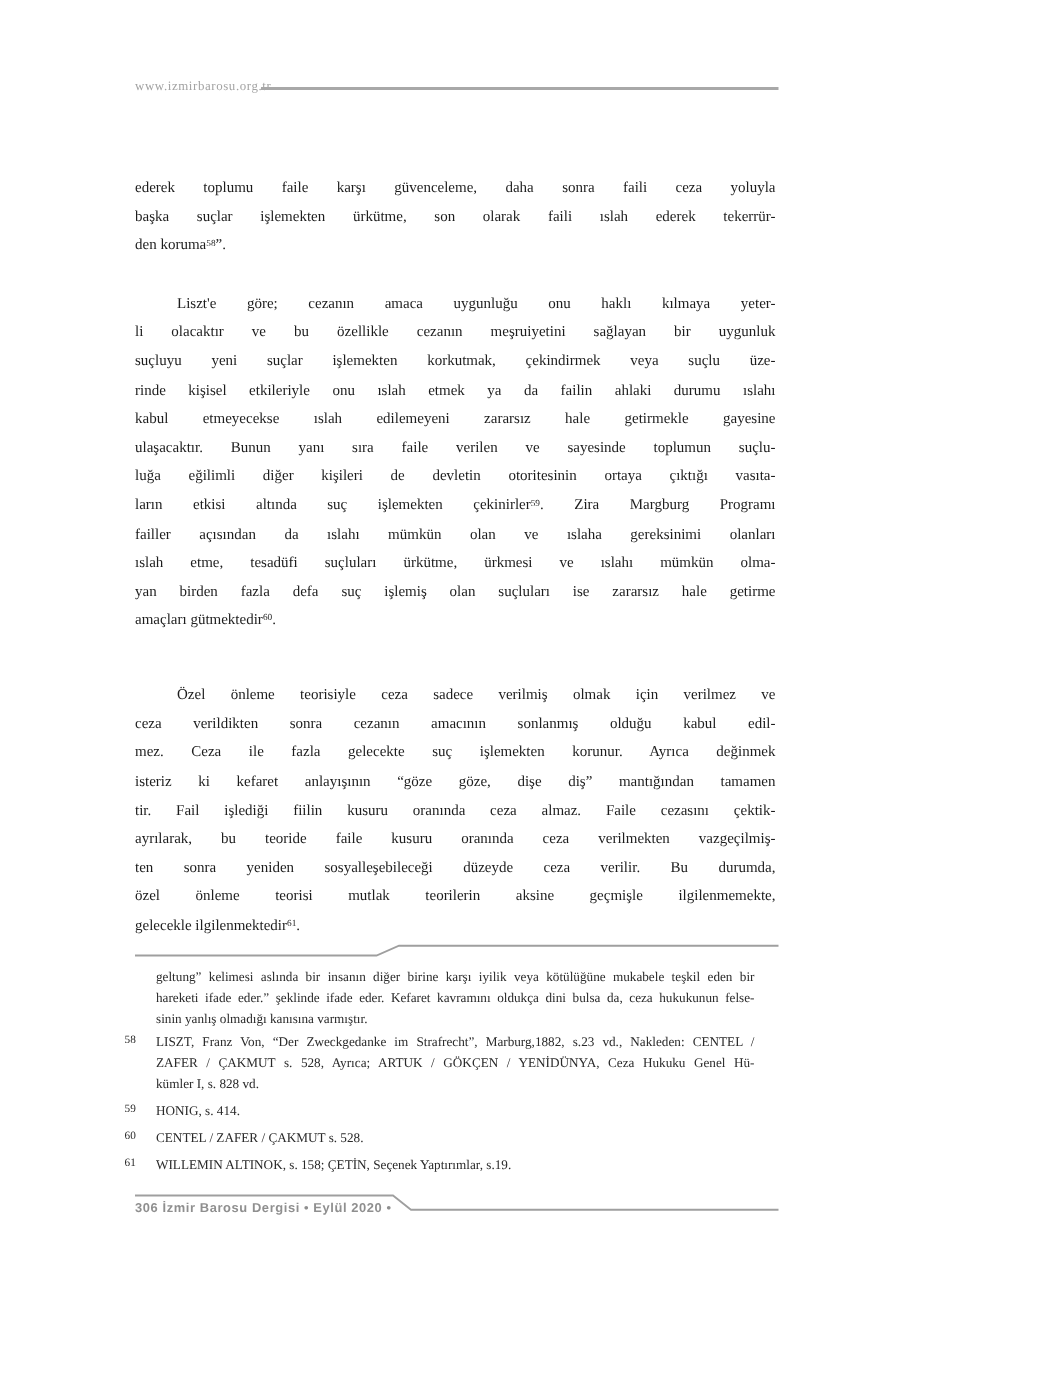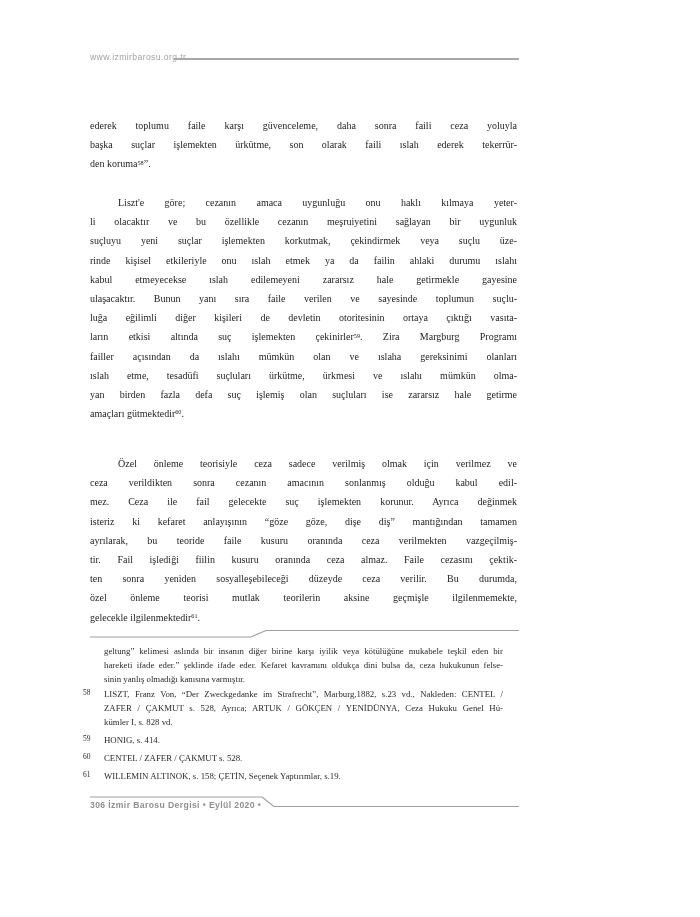--- a/index.html
+++ b/index.html
@@ -7,21 +7,21 @@
     position:relative;
     width:700px;height:917px;
     background:#ffffff;
     overflow:hidden;
     font-family:"Liberation Serif","DejaVu Serif",serif;
     color:#1d1d1d;
   }
   
   .header-url{
     position:absolute;left:90px;top:52px;
-    font-family:Liberation Sans, sans-serif;
+    font-family:Liberation Serif, serif;
     font-size:8.6px;letter-spacing:.4px;color:#a3a3a3;
   }
   .header-rule{
     position:absolute;left:174px;top:58px;width:345px;height:2px;
     background:#a8a8a8;
   }
   
   .bodycol{position:absolute;left:90px;width:427px;}
   .para{font-size:10px;line-height:19.2px;}
   .tline{text-align:justify;text-align-last:justify;white-space:normal;}
@@ -81,24 +81,24 @@
       <div class="tline">ların etkisi altında suç işlemekten çekinirler<sup>59</sup>. Zira Margburg Programı</div>
       <div class="tline">failler açısından da ıslahı mümkün olan ve ıslaha gereksinimi olanları</div>
       <div class="tline">ıslah etme, tesadüfi suçluları ürkütme, ürkmesi ve ıslahı mümkün olma-</div>
       <div class="tline">yan birden fazla defa suç işlemiş olan suçluları ise zararsız hale getirme</div>
       <div class="tline last">amaçları gütmektedir<sup>60</sup>.</div>
     </div>
 
   <div class="bodycol para" id="para3">
       <div class="tline" style="text-indent:28px">Özel önleme teorisiyle ceza sadece verilmiş olmak için verilmez ve</div>
       <div class="tline">ceza verildikten sonra cezanın amacının sonlanmış olduğu kabul edil-</div>
-      <div class="tline">mez. Ceza ile fail gelecekte suç işlemekten korunur. Ayrıca değinmek</div>
+      <div class="tline">mez. Ceza ile fazla gelecekte suç işlemekten korunur. Ayrıca değinmek</div>
       <div class="tline">isteriz ki kefaret anlayışının “göze göze, dişe diş” mantığından tamamen</div>
+      <div class="tline">tir. Fail işlediği fiilin kusuru oranında ceza almaz. Faile cezasını çektik-</div>
       <div class="tline">ayrılarak, bu teoride faile kusuru oranında ceza verilmekten vazgeçilmiş-</div>
-      <div class="tline">tir. Fail işlediği fiilin kusuru oranında ceza almaz. Faile cezasını çektik-</div>
       <div class="tline">ten sonra yeniden sosyalleşebileceği düzeyde ceza verilir. Bu durumda,</div>
       <div class="tline">özel önleme teorisi mutlak teorilerin aksine geçmişle ilgilenmemekte,</div>
       <div class="tline last">gelecekle ilgilenmektedir<sup>61</sup>.</div>
     </div>
 
   <svg class="sep-svg" style="top:629px" width="430" height="11" viewBox="0 0 430 11">
     <polyline points="0,8 161,8 176,1.5 429,1.5" fill="none" stroke="#9f9f9f" stroke-width="1.2"></polyline>
   </svg>
 
   <div class="footnotes">

